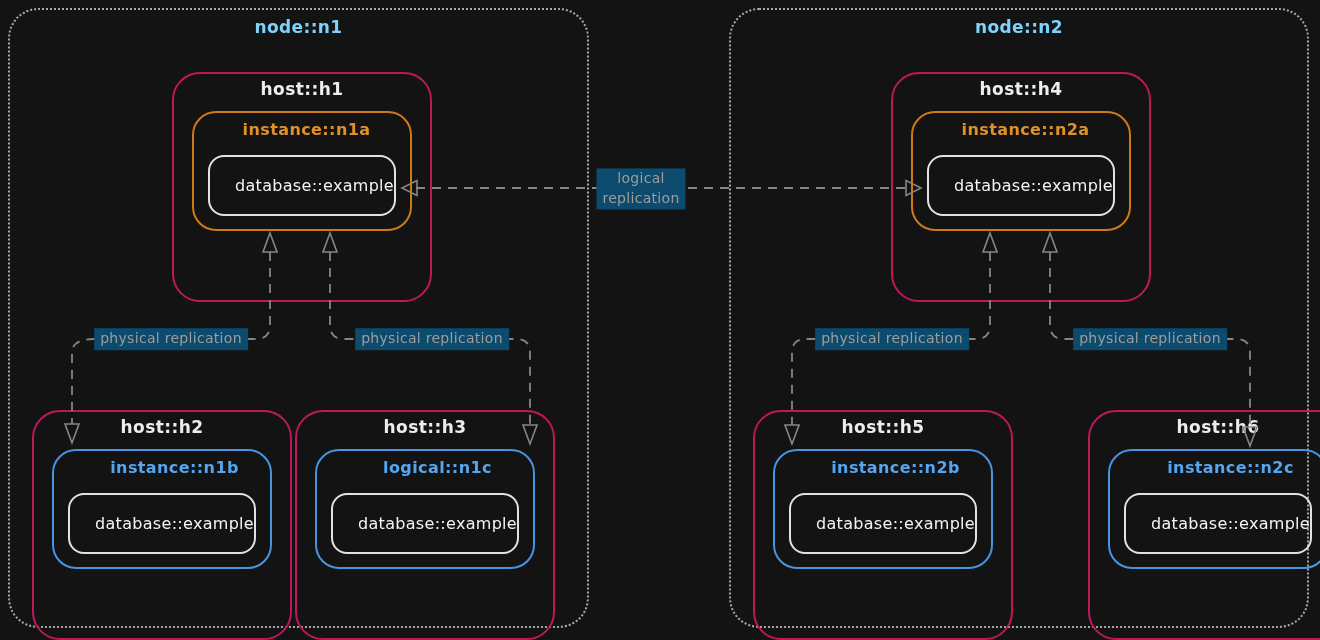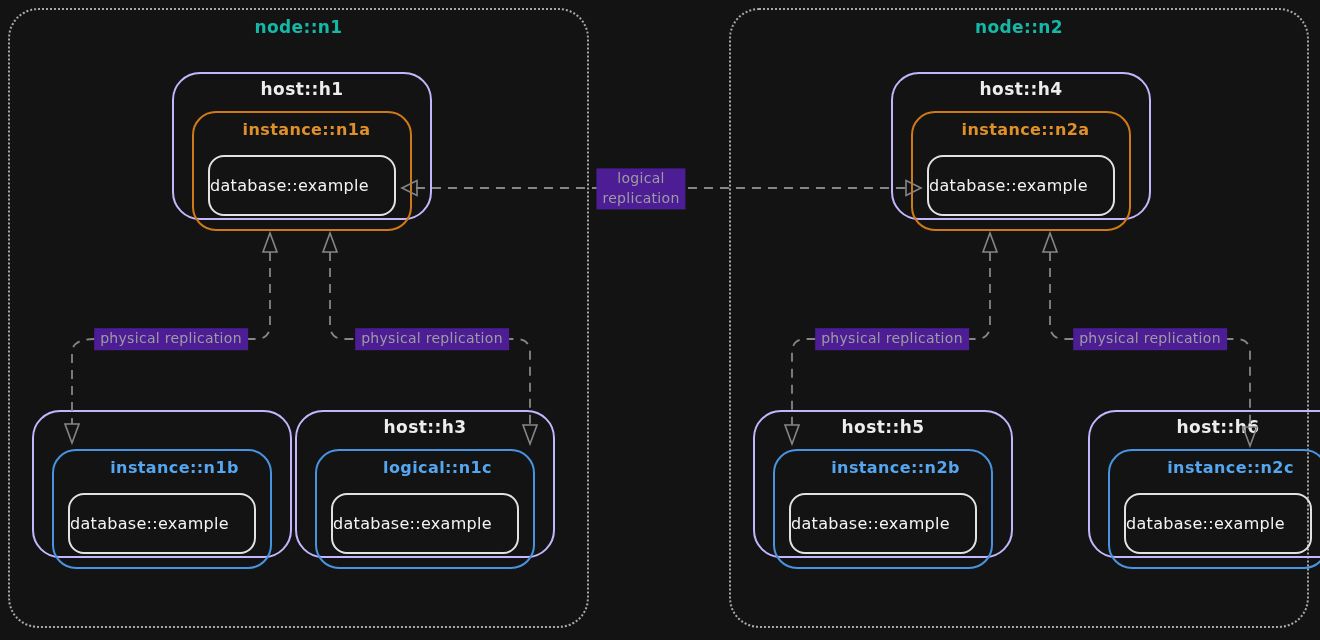--- a/index.html
+++ b/index.html
@@ -3,43 +3,43 @@
 <meta charset="utf-8">
 <style>
   html,body{margin:0;padding:0;background:#131313;}
   .stage{
     position:relative;width:1320px;height:640px;background:#131313;
     font-family:"DejaVu Sans","Liberation Sans",sans-serif;overflow:hidden;
   }
   *{box-sizing:border-box;}
   
   .node{position:absolute;border:2px dotted #a8a8a8;border-radius:30px;}
-  .node-title{text-align:center;margin-top:7px;font-size:17px;font-weight:bold;color:#14b8a6;letter-spacing:.4px;}
+  .node-title{text-align:center;margin-top:7px;font-size:17px;font-weight:bold;color:#7dd3fc;letter-spacing:.4px;}
   
-  .host{position:absolute;width:260px;height:148px;border:2px solid #c4b5fd;border-radius:28px;}
+  .host{position:absolute;width:260px;height:230px;border:2px solid #be185d;border-radius:28px;}
   .host-title{text-align:center;margin-top:5px;font-size:17px;font-weight:bold;color:#ededed;letter-spacing:.4px;}
   
   .instance{position:absolute;left:18px;right:18px;top:37px;height:120px;border:2px solid;border-radius:24px;padding-left:9px;}
   .instance.orange{border-color:#cf7a17;}
   .instance.orange .instance-title{color:#e09028;}
   .instance.blue{border-color:#4795e2;}
   .instance.blue .instance-title{color:#55a6f1;margin-left:16px;}
   .instance-title{text-align:center;margin-top:7px;font-size:16px;font-weight:bold;letter-spacing:.4px;}
   
   .db{position:absolute;left:14px;right:14px;top:42px;height:61px;border:2px solid #e2e2e2;border-radius:16px;
-      display:flex;align-items:center;justify-content:flex-start;}
+      display:flex;align-items:center;justify-content:flex-end;}
   .db-label{font-size:16px;color:#f4f4f4;letter-spacing:.3px;white-space:nowrap;}
   
   svg.arrows{position:absolute;left:0;top:0;pointer-events:none;}
   svg.arrows path{fill:none;stroke:#868686;stroke-width:1.8;stroke-dasharray:9 7;}
   svg.arrows polygon{fill:none;stroke:#868686;stroke-width:1.6;}
   
   .edge-label{
     position:absolute;transform:translate(-50%,-50%);
-    background:#4c1d95;color:#9d9d9d;font-size:14px;letter-spacing:.3px;
+    background:#0c4a6e;color:#9d9d9d;font-size:14px;letter-spacing:.3px;
     padding:1px 6px;white-space:nowrap;text-align:center;line-height:1.4;
   }
   .edge-label span{display:block;}
 </style>
 </head>
 <body>
 
 <div class="stage">
 
   <div class="node" style="left:8px;top:8px;width:581px;height:620px">
@@ -53,20 +53,21 @@
     <div class="host-title">host::h1</div>
     <div class="instance orange">
       <div class="instance-title">instance::n1a</div>
       <div class="db">
         <div class="db-label">database::example</div>
       </div>
     </div>
   </div>
 
   <div class="host" style="left:32px;top:410px">
+    <div class="host-title">host::h2</div>
     <div class="instance blue">
       <div class="instance-title">instance::n1b</div>
       <div class="db">
         <div class="db-label">database::example</div>
       </div>
     </div>
   </div>
 
   <div class="host" style="left:295px;top:410px">
     <div class="host-title">host::h3</div>

